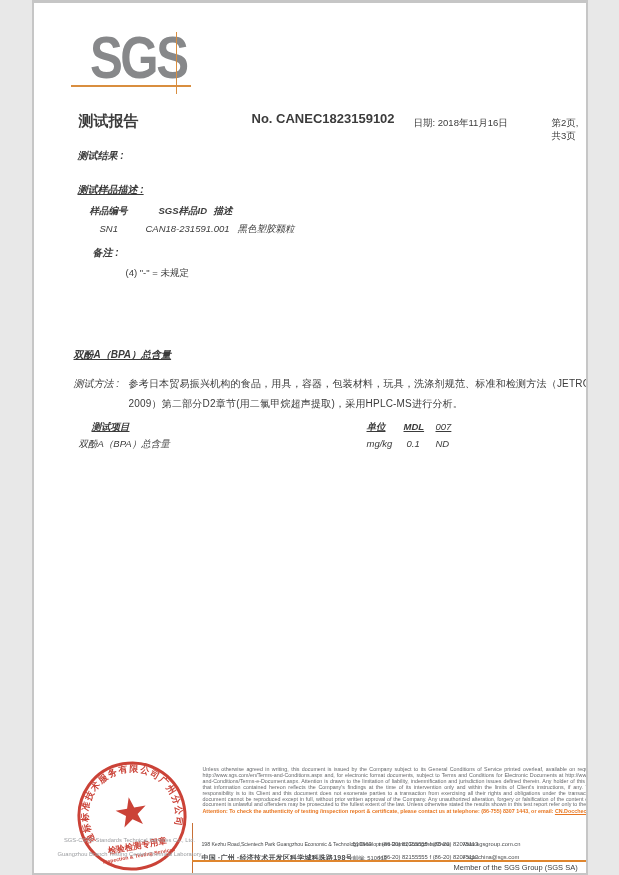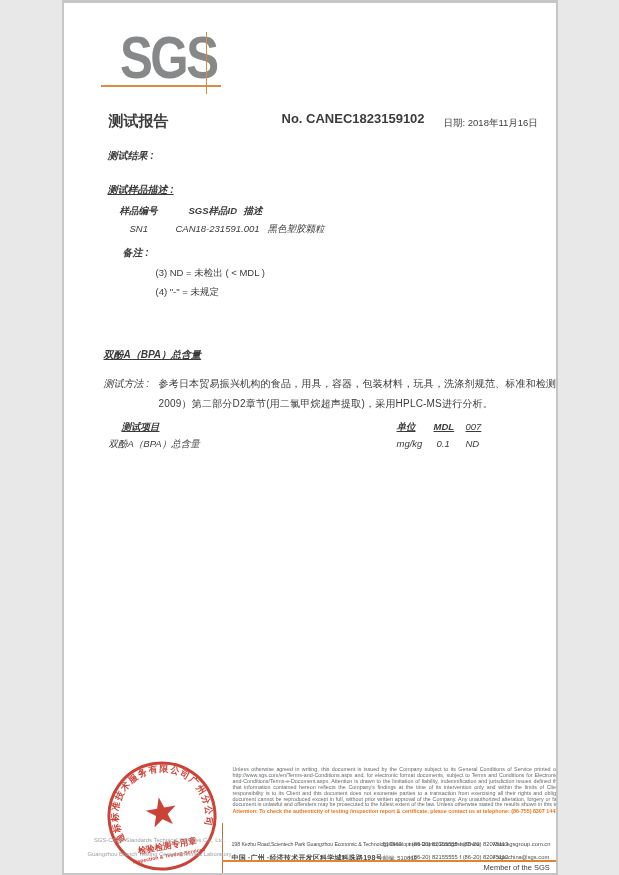--- a/index.html
+++ b/index.html
@@ -1,20 +1,20 @@
 <!DOCTYPE html>
 <html><head>
 <meta charset="utf-8">
 <style>
   * { margin: 0; padding: 0; box-sizing: border-box; }
   html, body { background: #e8e8e8; }
   body { font-family: "Liberation Sans", sans-serif; }
   .page {
     position: relative;
-    width: 496px; height: 875px;
+    width: 556px; height: 875px;
     margin: 0 auto;
     background: #ffffff;
     border: 2px solid #c6c6c6;
     border-top-width: 3px;
     overflow: hidden;
     color: #3b3b3b;
   }
   .abs { position: absolute; font-style: italic; }
 
   
@@ -101,21 +101,20 @@
   <div class="abs th" style="left:56px; top:202px;">样品编号</div>
   <div class="abs th" style="left:125px; top:202px;">SGS样品ID</div>
   <div class="abs th" style="left:180px; top:202px;">描述</div>
 
   <div class="abs td" style="left:66px; top:220px;">SN1</div>
   <div class="abs td" style="left:112px; top:220px;">CAN18-231591.001</div>
   <div class="abs td" style="left:180px; top:220px;margin-left:24px;">黑色塑胶颗粒</div>
 
   <div class="abs sec-label" style="left:59px; top:243px;">备注 :</div>
   <div class="notes">
-    <div>(3) ND = 未检出 ( &lt; MDL )</div>
     <div>(4) "-" = 未规定</div>
   </div>
 
   <div class="abs sec-label u" style="left:40px; top:345px;">双酚A（BPA）总含量</div>
   <div class="abs body-txt" style="left:40px; top:374px; font-size:10px;">测试方法 :</div>
   <div class="method-text">参考日本贸易振兴机构的食品，用具，容器，包装材料，玩具，洗涤剂规范、标准和检测方法（JETRO 2009）第二部分D2章节(用二氯甲烷超声提取)，采用HPLC-MS进行分析。</div>
 
   <div class="abs th u" style="left:58px; top:418px;">测试项目</div>
   <div class="abs th u" style="left:333px; top:418px;">单位</div>
   <div class="abs th u" style="left:370px; top:418px;">MDL</div>

